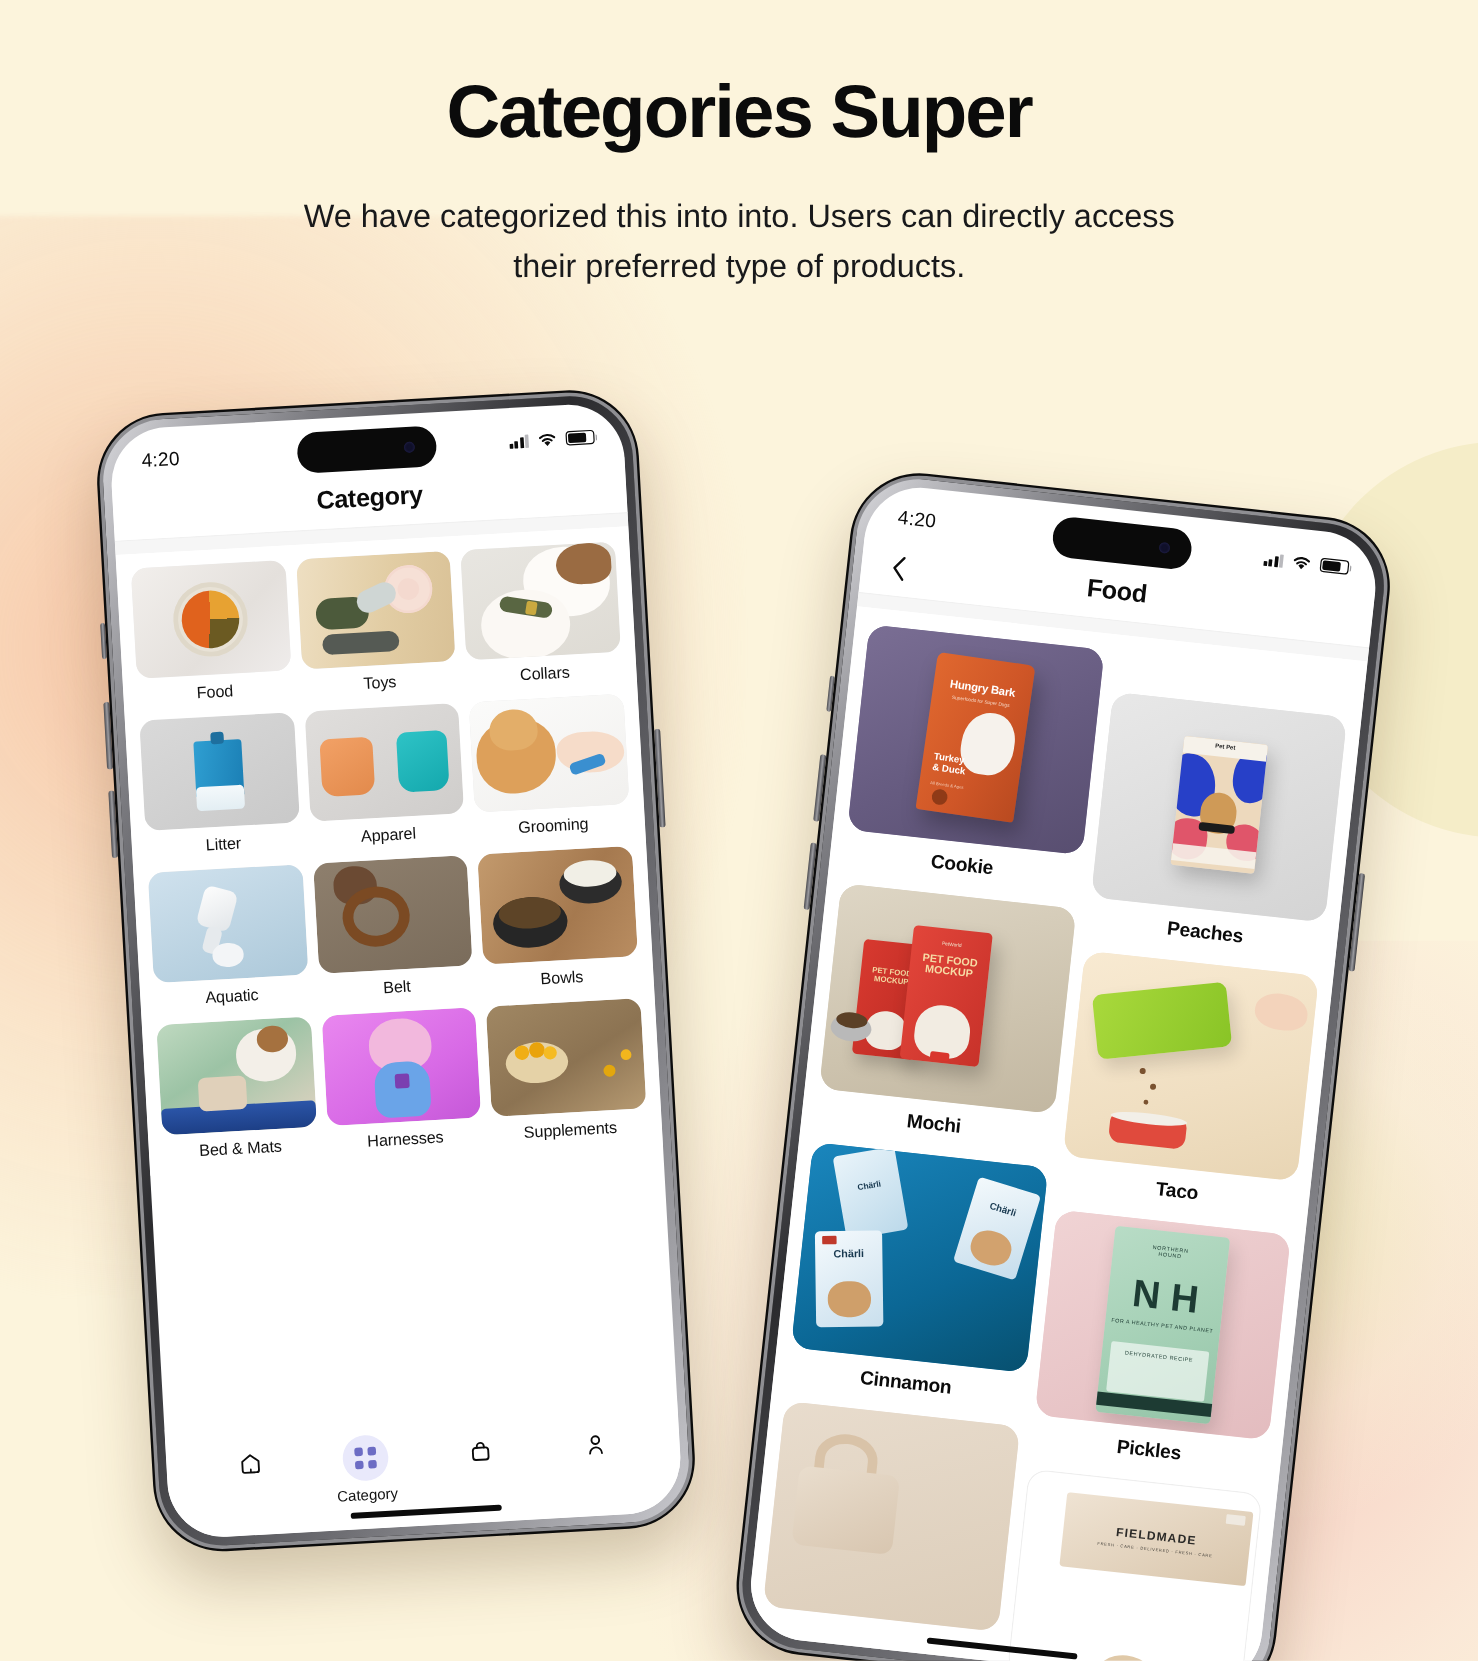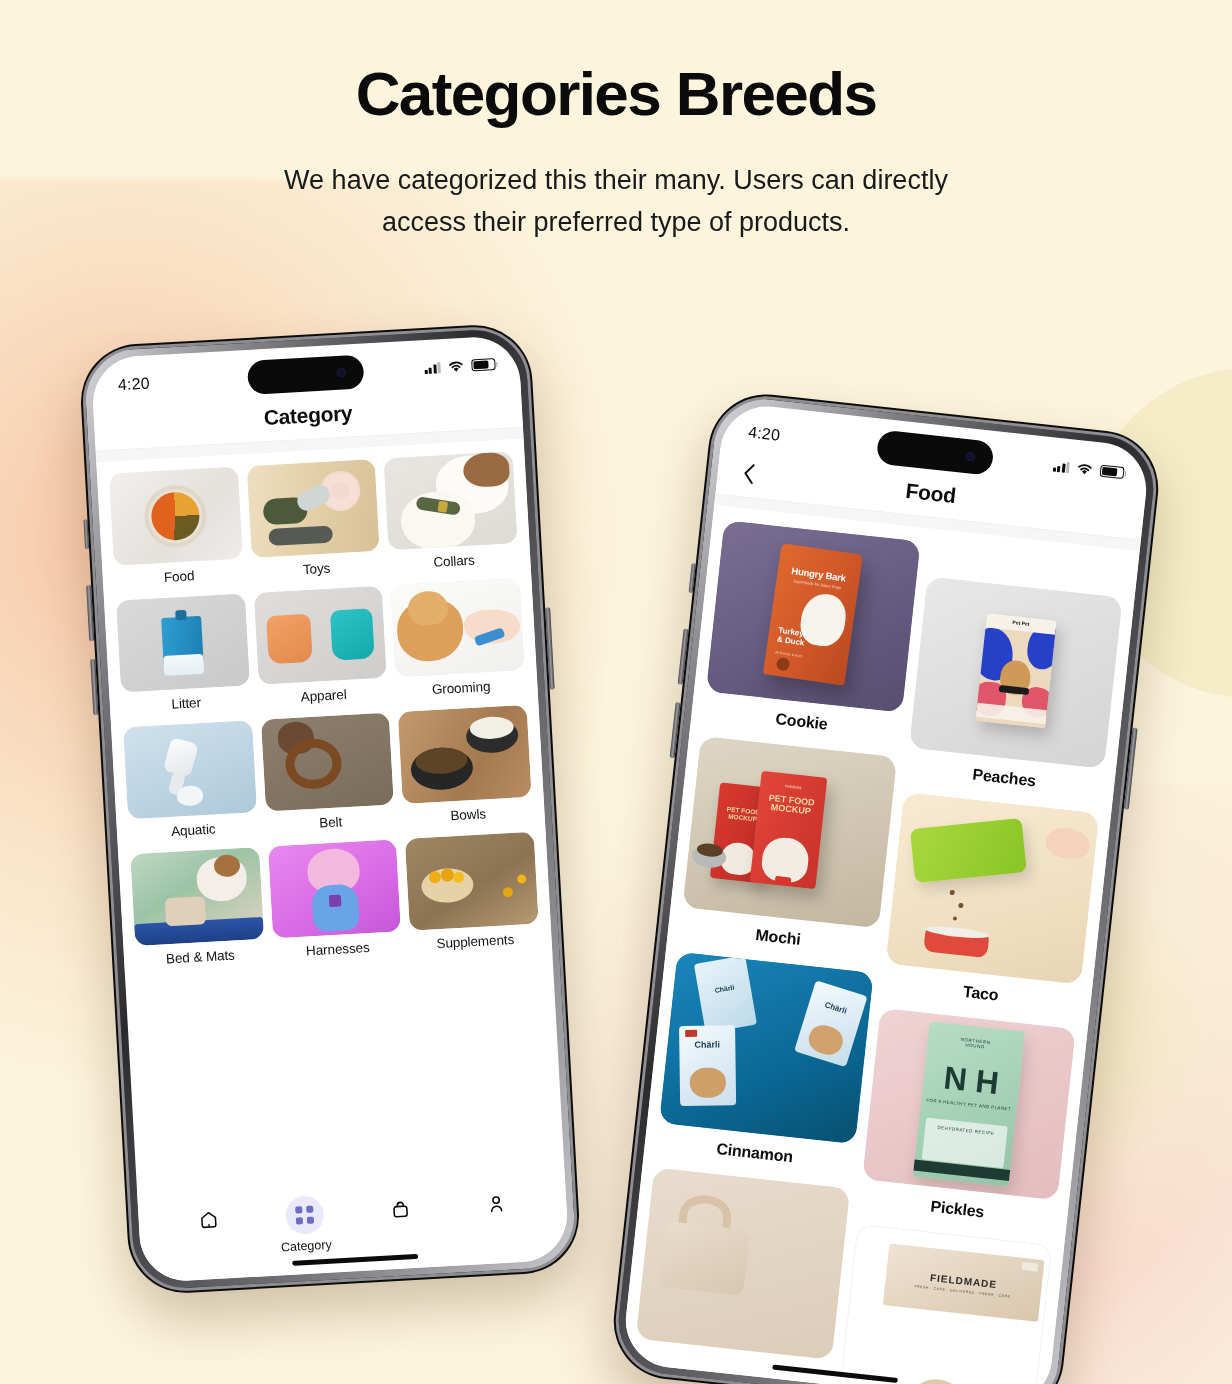--- a/index.html
+++ b/index.html
@@ -180,22 +180,22 @@
 </head>
 <body>
 
 <div class="bg-base"></div>
 <div class="bg-peach"></div>
 <div class="bg-pink"></div>
 <div class="bg-lime"></div>
 <div class="bg-circle"></div>
 
 <div class="hero">
-  <h1>Categories Breeds</h1>
-  <p>We have categorized this their many. Users can directly access their preferred type of products.</p>
+  <h1>Categories Super</h1>
+  <p>We have categorized this into into. Users can directly access their preferred type of products.</p>
 </div>
 
 <div class="phone" id="phoneLeft" style="left:104px; top:334px; width:452px; height:950px; transform:rotate(-3.2deg);">
   <div class="bezel-ring"></div>
   <div class="btn-side" style="left:-4px; top:172px; width:4px; height:30px;"></div>
   <div class="btn-side" style="left:-5px; top:238px; width:5px; height:56px;"></div>
   <div class="btn-side" style="left:-5px; top:312px; width:5px; height:56px;"></div>
   <div class="btn-side" style="right:-5px; top:286px; width:5px; height:82px;"></div>
 
   <div class="screen">

